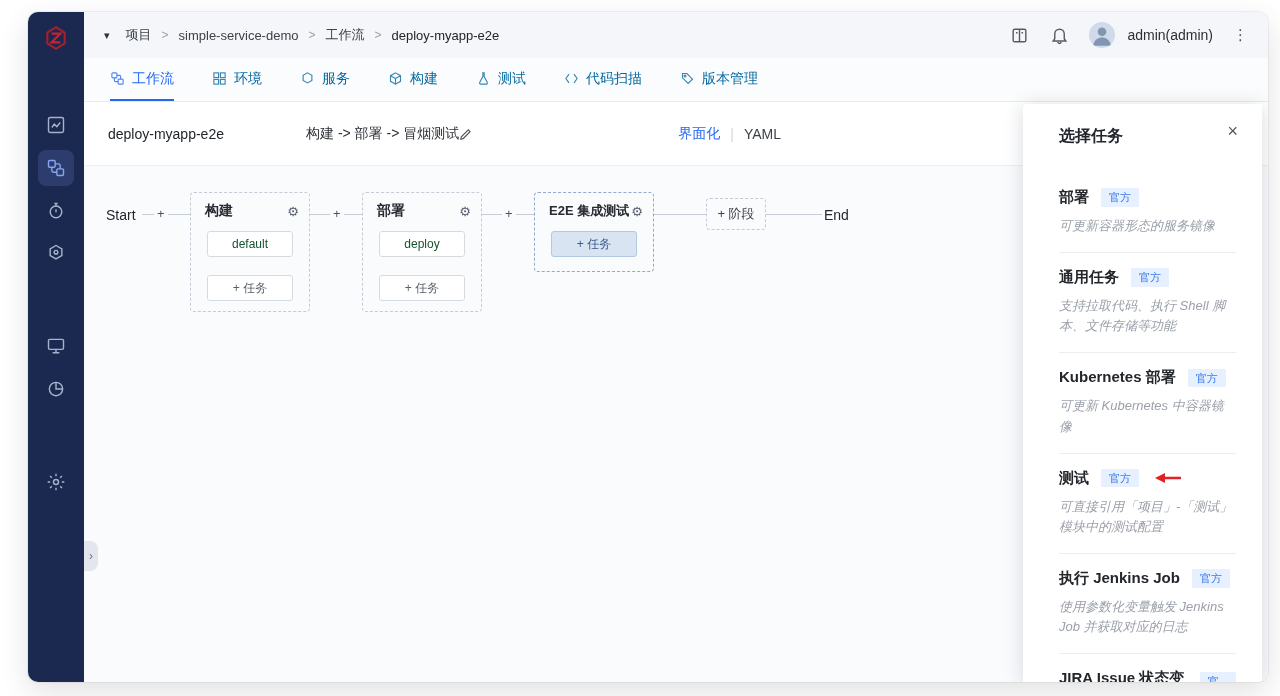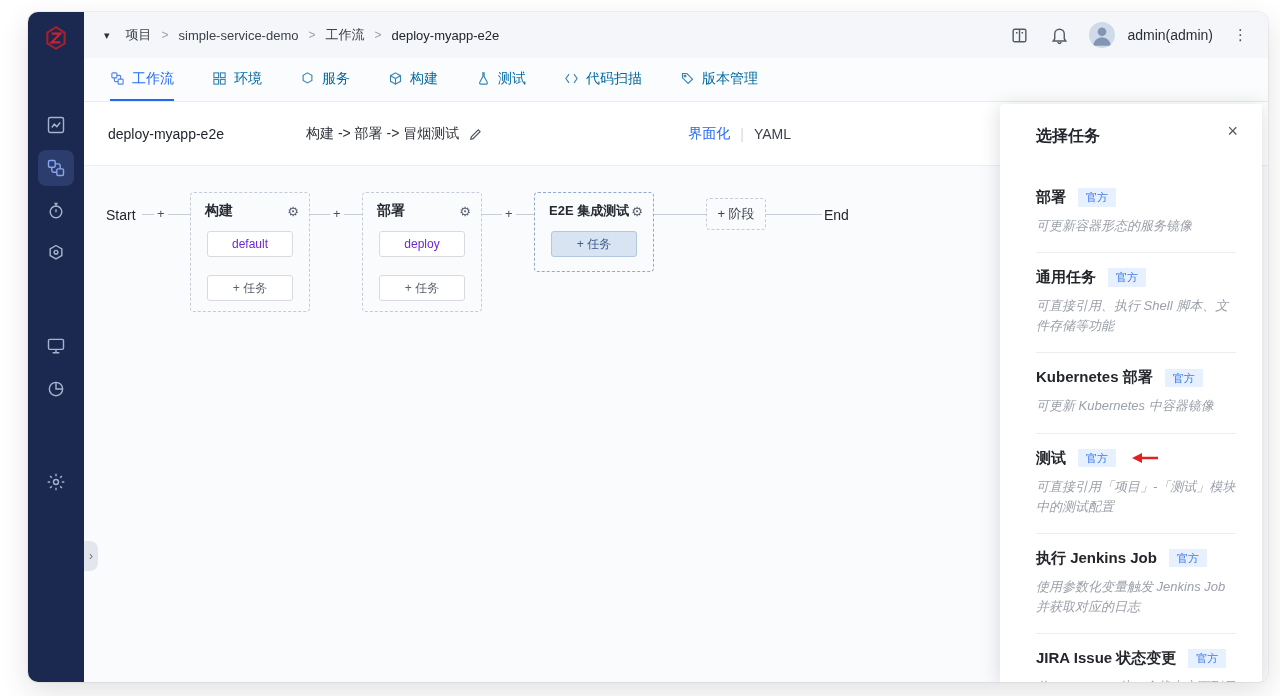--- a/index.html
+++ b/index.html
@@ -22,44 +22,44 @@
   .icon-btn{width:20px;height:20px;color:#555b64;display:flex;align-items:center;justify-content:center;}
   .avatar{width:26px;height:26px;border-radius:50%;overflow:hidden;background:#cfdbea;}
   .user-name{font-size:14px;color:#2b2f36;margin-left:-8px;}
   .dots{font-size:15px;color:#4f555e;}
   .tab-bar{height:44px;background:#fbfcfd;border-bottom:1px solid #e9ebef;display:flex;align-items:stretch;gap:38px;padding-left:26px;}
   .tab{display:flex;align-items:center;gap:7px;font-size:14px;color:#0369a1;border-bottom:2px solid transparent;cursor:pointer;}
   .tab svg{width:15px;height:15px;opacity:.8;}
   .tab.active{color:#2468f2;border-bottom-color:#2468f2;}
   .wf-header{height:64px;background:#fff;border-bottom:1px solid #edeff2;display:flex;align-items:center;padding:0 24px;}
   .wf-name{font-size:14px;color:#22262c;width:198px;}
-  .wf-summary{font-size:14px;color:#2b2f36;display:flex;align-items:center;gap:10px;}
+  .wf-summary{font-size:14px;color:#2b2f36;display:flex;align-items:center;}
   .edit-pencil{display:inline-flex;}
   .view-toggle{margin-left:205px;font-size:14px;display:flex;gap:10px;align-items:center;}
   .view-ui{color:#2468f2;cursor:pointer;}
   .view-div{color:#d3d7dd;}
   .view-yaml{color:#3a3f47;cursor:pointer;}
   
   .canvas{position:absolute;left:0;right:0;top:154px;bottom:0;background:#fafbfd;}
   .cline{position:absolute;height:1px;background:#c6cdd6;}
   .cplus{position:absolute;font-size:13px;color:#4c5360;background:#fafbfd;padding:0 3px;line-height:16px;cursor:pointer;}
   .endpoint{position:absolute;font-size:14px;color:#23262c;line-height:16px;}
   .stage{position:absolute;width:120px;border:1px dashed #c3cbd6;border-radius:4px;}
   .stage.selected{border-color:#8fa9cf;}
   .stage-head{height:36px;display:flex;align-items:center;justify-content:space-between;padding:0 10px 0 14px;}
   .stage-title{font-size:14px;color:#262a31;font-weight:600;}
   .stage.selected .stage-title{font-size:13px;}
   .gear{font-size:13px;color:#596070;cursor:pointer;font-family:"DejaVu Sans",sans-serif;}
-  .task-btn{width:86px;height:26px;margin:2px auto 0;background:#fff;border:1px solid #d6dbe2;border-radius:3px;font-size:12px;color:#6d28d9;display:flex;align-items:center;justify-content:center;cursor:pointer;}
+  .task-btn{width:86px;height:26px;margin:2px auto 0;background:#fff;border:1px solid #d6dbe2;border-radius:3px;font-size:12px;color:#14532d;display:flex;align-items:center;justify-content:center;cursor:pointer;}
   .task-btn.add{color:#5a616b;margin-top:18px;}
   .stage.selected .task-btn.add{background:#d9e4f2;border-color:#b2c7e0;color:#3d5c88;margin-top:2px;}
   .add-stage{position:absolute;width:60px;height:32px;border:1px dashed #c3cbd6;border-radius:4px;display:flex;align-items:center;justify-content:center;font-size:13px;color:#3f444d;background:#fafbfd;cursor:pointer;}
   .collapse-handle{position:absolute;left:56px;top:529px;width:14px;height:30px;background:#e3e7ed;border-radius:0 8px 8px 0;display:flex;align-items:center;justify-content:center;font-size:12px;color:#70767f;z-index:5;cursor:pointer;}
   
-  .task-panel{position:absolute;top:92px;right:6px;bottom:0;width:262px;background:#fff;border-radius:4px 0 0 0;
+  .task-panel{position:absolute;top:92px;right:6px;bottom:0;width:239px;background:#fff;border-radius:4px 0 0 0;
               box-shadow:0 2px 20px rgba(20,30,50,.16);z-index:10;padding:22px 26px 10px 36px;overflow:hidden;}
   .panel-title{font-size:16px;font-weight:700;color:#23262c;}
   .panel-close{position:absolute;right:24px;top:18px;font-size:18px;color:#54585e;cursor:pointer;line-height:1;}
   .task-list{margin-top:26px;}
   .task-item{padding:15px 0 16px;border-bottom:1px solid #ecedf0;cursor:pointer;}
   .ti-head{display:flex;align-items:center;}
   .ti-name{font-size:15px;font-weight:600;color:#23262b;}
   .badge{margin-left:12px;background:#e7f0fe;color:#3b79ea;font-size:11px;padding:2px 8px;border-radius:1px;line-height:1.3;}
   .ti-desc{margin-top:9px;font-size:13px;color:#9ba0a9;line-height:1.55;font-style:italic;}
   .anno-arrow{margin-left:16px;display:inline-flex;align-items:center;}
@@ -287,21 +287,21 @@
           <span class="badge">官方</span>
         </div>
         <div class="ti-desc">可更新容器形态的服务镜像</div>
       </div>
 
       <div class="task-item">
         <div class="ti-head">
           <span class="ti-name">通用任务</span>
           <span class="badge">官方</span>
         </div>
-        <div class="ti-desc">可直接引用、执行 Shell 脚本、文件存储等功能</div>
+        <div class="ti-desc">支持拉取代码、执行 Shell 脚本、文件存储等功能</div>
       </div>
 
       <div class="task-item">
         <div class="ti-head">
           <span class="ti-name">Kubernetes 部署</span>
           <span class="badge">官方</span>
         </div>
         <div class="ti-desc">可更新 Kubernetes 中容器镜像</div>
       </div>
 

